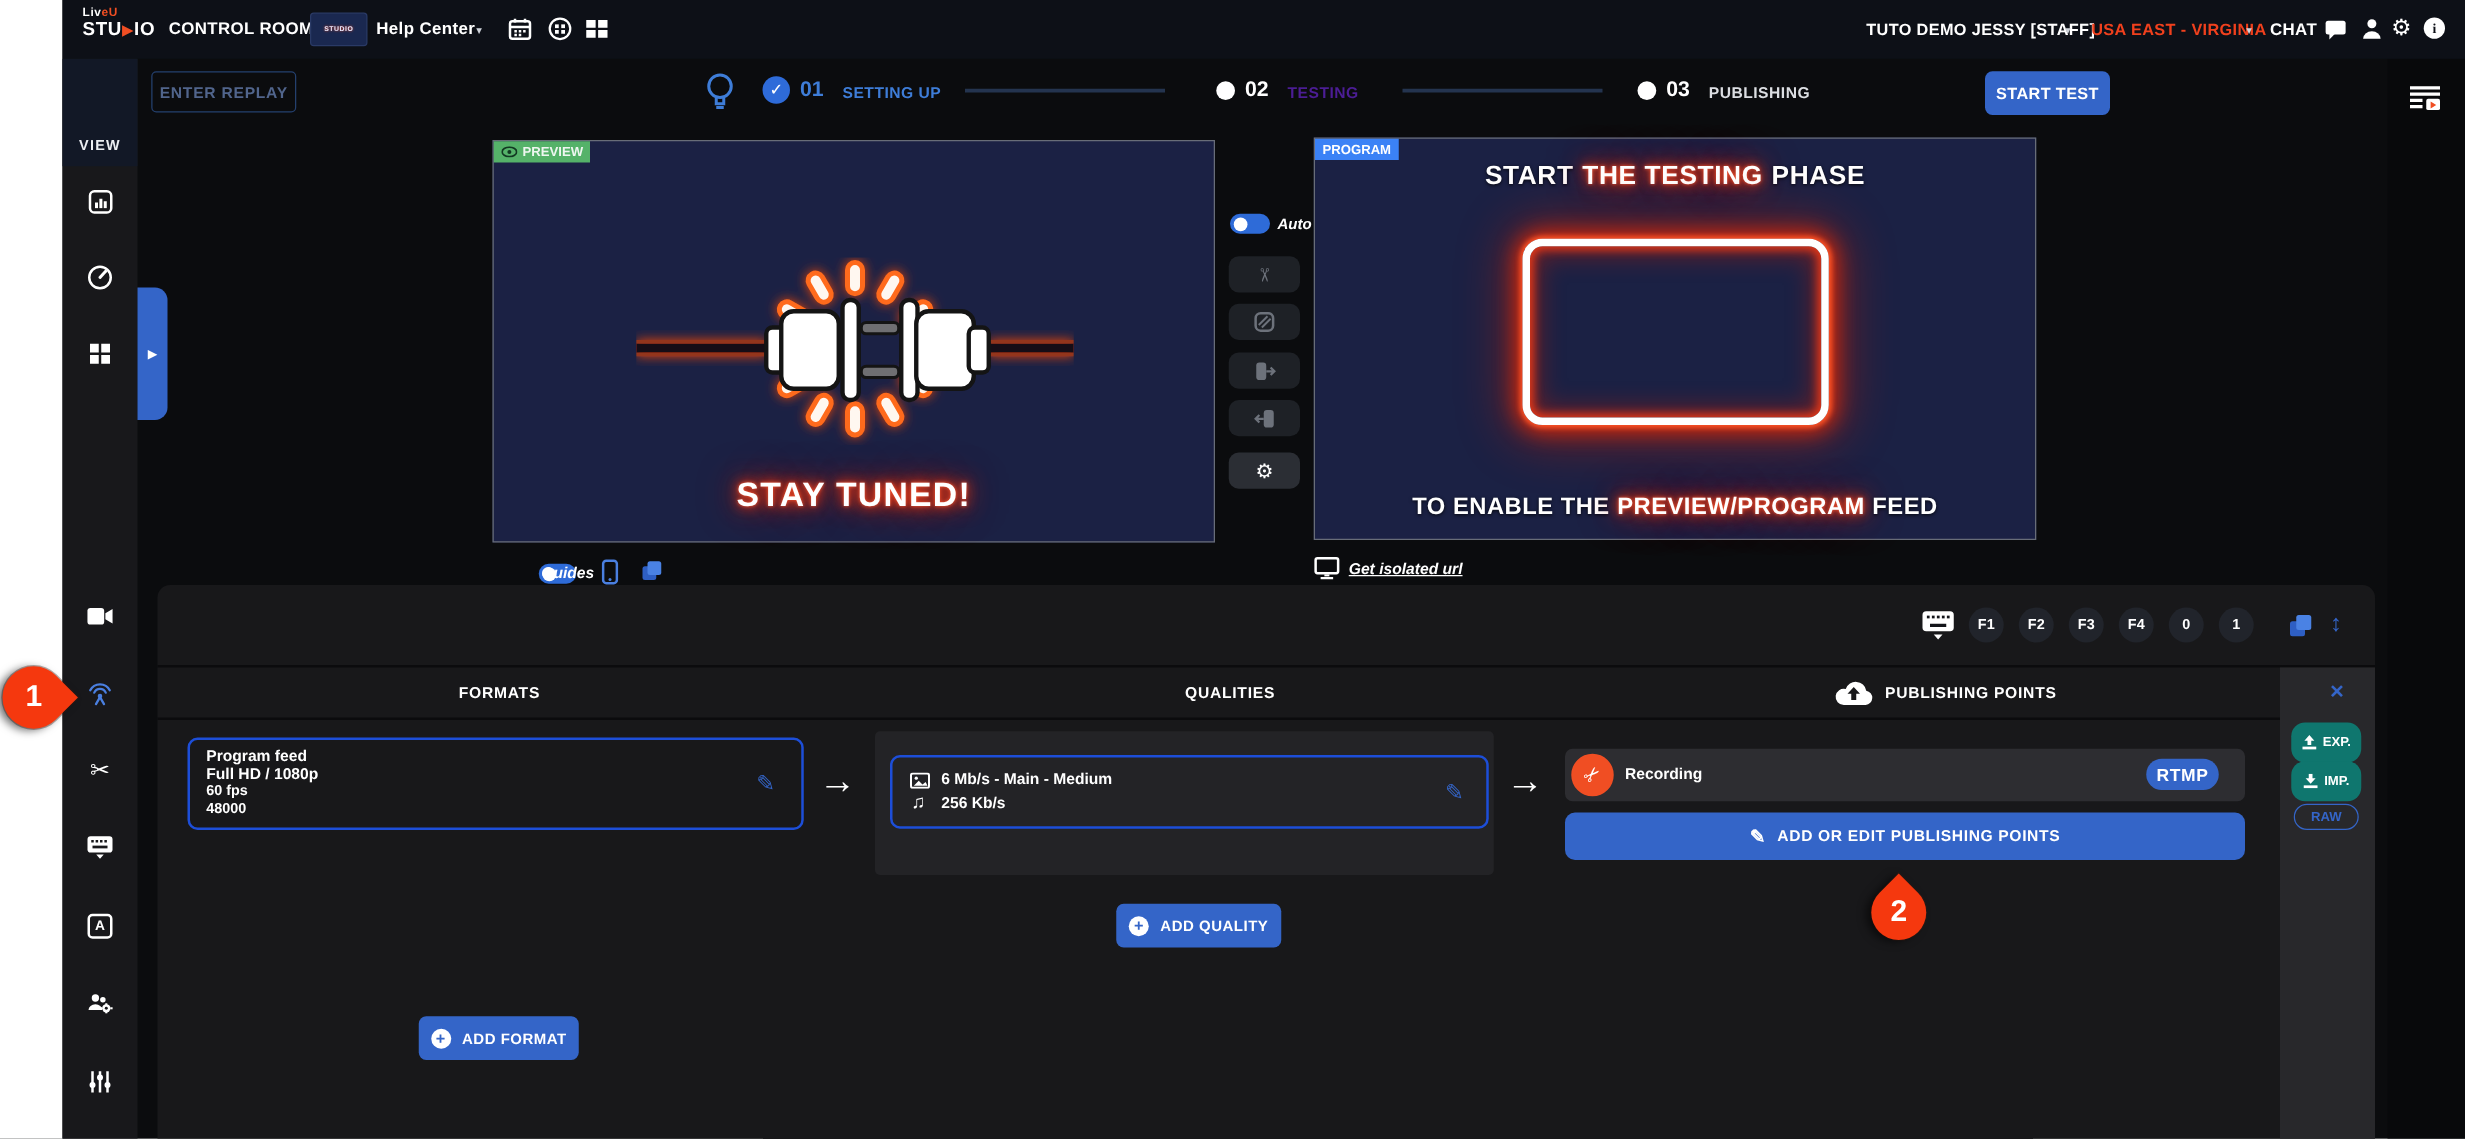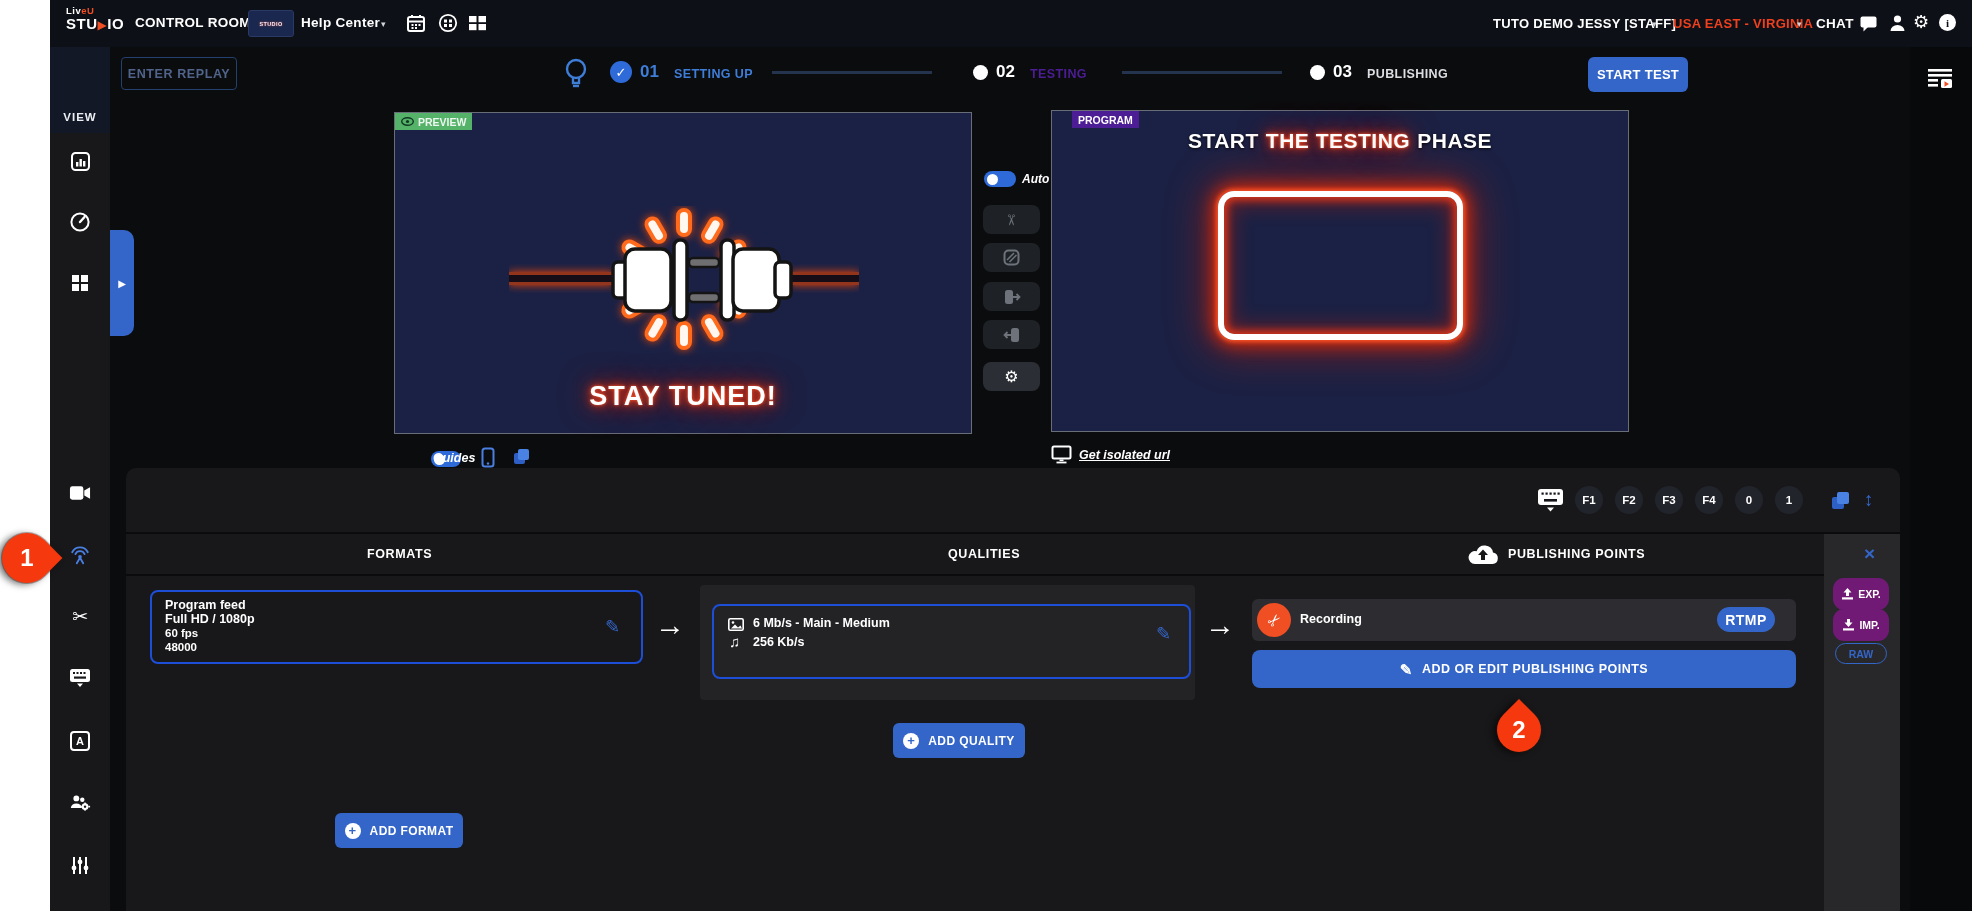--- a/index.html
+++ b/index.html
@@ -85,21 +85,21 @@
   .bluebtn { background:#3465c8; border:none; border-radius:6px; color:#fff; font-weight:bold;
     display:flex; align-items:center; justify-content:center; gap:9px; }
   .pluscirc { width:16px; height:16px; border-radius:50%; background:#fff; color:#3465c8;
     font-size:13px; font-weight:bold; display:flex; align-items:center; justify-content:center; line-height:1; }
   #addedit { left:1252px; top:650px; width:544px; height:38px; border-radius:8px; font-size:12.5px; letter-spacing:.5px; }
   #addquality { left:893px; top:723px; width:132px; height:35px; font-size:12px; letter-spacing:.4px; }
   #addformat { left:335px; top:813px; width:128px; height:35px; font-size:12px; letter-spacing:.4px; }
 
   
   #sidepanel { left:1824px; top:534px; width:76px; height:377px; background:#28282b; }
-  .pillbtn { left:1833px; width:56px; height:32px; background:#701a75; border:none; border-radius:11px;
+  .pillbtn { left:1833px; width:56px; height:32px; background:#0f766e; border:none; border-radius:11px;
     color:#fff; font-size:10.5px; font-weight:bold; display:flex; align-items:center; justify-content:center; gap:4px; }
   #rawbtn { left:1835px; top:643px; width:52px; height:21px; background:transparent; border:1.5px solid #3465c8;
     border-radius:11px; color:#3465c8; font-size:10.5px; font-weight:bold; display:flex; align-items:center; justify-content:center; }
   #closex { left:1864px; top:544px; color:#3465c8; font-size:19px; font-weight:bold; background:none; border:none; line-height:1; }
 
   
   .pinbody { background:#f5380e; box-shadow:-2px 4px 7px rgba(0,0,0,.55), 0 0 0 1px rgba(60,30,20,.35); }
   #pin1 { left:2px; top:533px; width:50px; height:50px; border-radius:50% 0 50% 50%; transform:rotate(45deg); }
   #pin2 { left:1497px; top:708px; width:44px; height:44px; border-radius:0 50% 50% 50%; transform:rotate(45deg); }
   .pinnum { color:#fff; font-size:24px; font-weight:bold; text-align:center; z-index:60; }
@@ -382,27 +382,32 @@
       <rect x="8" y="1" width="8" height="14" rx="2.5" fill="#6d727b"></rect>
       <path d="M8 8 h-6 M4.5 5 l-3 3 3 3" fill="none" stroke="#6d727b" stroke-width="1.8"></path>
     </svg>
 </button>
 <button class="a midbtn" style="top:362px; background:#2b2e34; color:#fff; font-size:16px;">
     <span>⚙</span>
   </button>
 
 
 <div class="a vpanel" style="left:1051px; top:110px;">
-  <div class="a pbadge" style="background:#4c1d95; color:#fff;margin-left:20px;">
+  <div class="a pbadge" style="background:#3b82f6; color:#fff;">
     <span>PROGRAM</span>
   </div>
   <div style="position:absolute; left:0; width:100%; top:18px; display:flex; justify-content:center; gap:7px; font-size:21px; font-weight:bold; letter-spacing:.5px;">
     <span class="dimsh">START</span>
     <span class="glow">THE TESTING</span>
     <span class="dimsh">PHASE</span>
+  </div>
+  <div style="position:absolute; left:0; width:100%; top:284px; display:flex; justify-content:center; gap:6px; font-size:19px; font-weight:bold; letter-spacing:.4px;">
+    <span class="dimsh">TO ENABLE THE</span>
+    <span class="glow">PREVIEW/PROGRAM</span>
+    <span class="dimsh">FEED</span>
   </div>
 </div>
 <div class="a" id="neonrect"></div>
 
 
 <button class="a tog" style="left:395px; top:451px; width:30px; height:16px;"></button>
 <span class="a itbold" style="left:433px; top:451px; font-size:12.5px;">Guides</span>
 <div class="a ib" style="left:481px; top:447px;">
   <svg width="14" height="21" viewBox="0 0 14 21">
       <rect x="1.5" y="1.5" width="11" height="18" rx="2.5" fill="none" stroke="#4a7fe0" stroke-width="2"></rect>
@@ -470,21 +475,21 @@
     <div>Full HD / 1080p</div>
     <div style="font-size:11.5px;">60 fps</div>
     <div style="font-size:11.5px;">48000</div>
   </div>
   <span class="pencil" style="position:absolute; right:21px; top:26px;">✎</span>
 </div>
 <span class="a flow-arrow" style="left:655px; top:608px;">→</span>
 
 
 <div class="a" id="qualbox"></div>
-<div class="a card" style="left:712px; top:604px; width:479px; height:75px;">
+<div class="a card" style="left:712px; top:604px; width:479px; height:59px;">
   <div class="a ib" style="left:14px; top:12px;">
     <svg width="16" height="13" viewBox="0 0 16 13">
         <rect x="0.8" y="0.8" width="14.4" height="11.4" rx="1.5" fill="none" stroke="#fff" stroke-width="1.6"></rect>
         <circle cx="5" cy="4.5" r="1.3" fill="#fff"></circle>
         <polygon points="3,10.5 7,6.5 10,9.5 12.5,7.5 14,10.5" fill="#fff"></polygon>
       </svg>
   </div>
   <span class="cardtxt" style="position:absolute; left:39px; top:10px; font-size:12.5px;">6 Mb/s  -  Main  -  Medium</span>
   <span class="a" style="left:15px; top:27px; font-size:15px; color:#fff;">♫</span>
   <span class="cardtxt" style="position:absolute; left:39px; top:29px; font-size:12.5px;">256 Kb/s</span>

